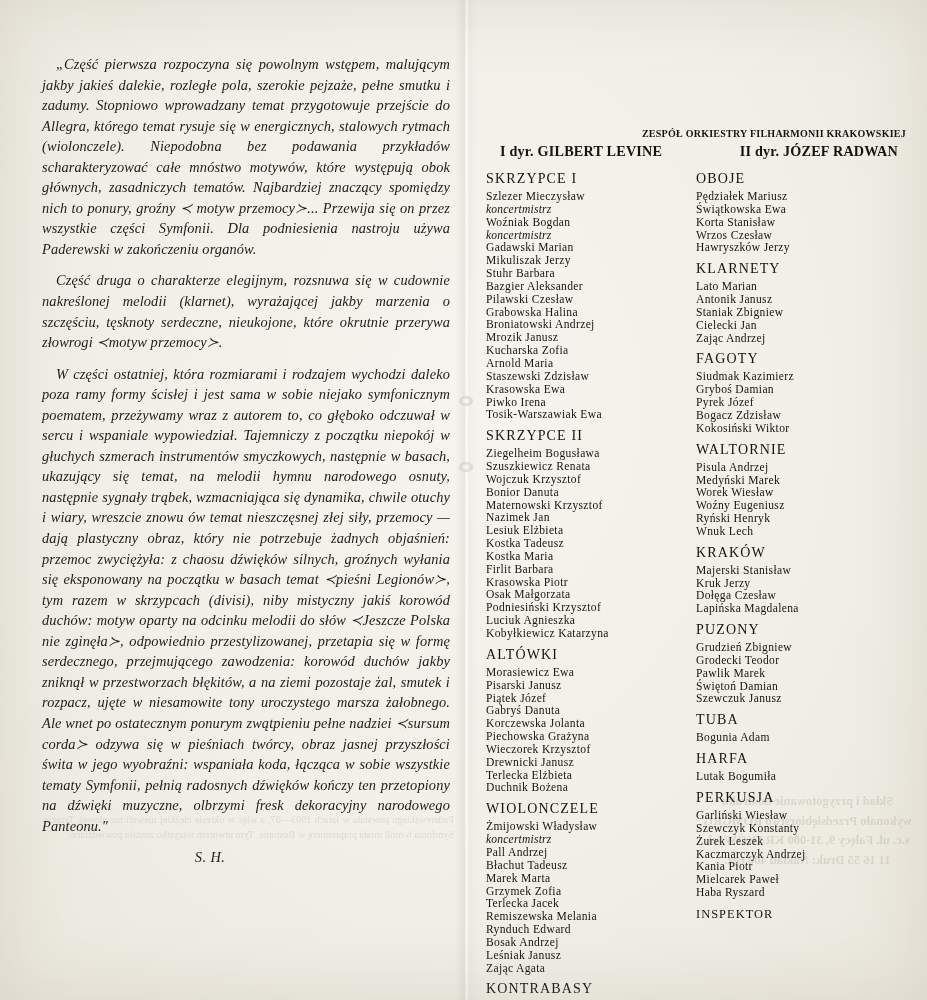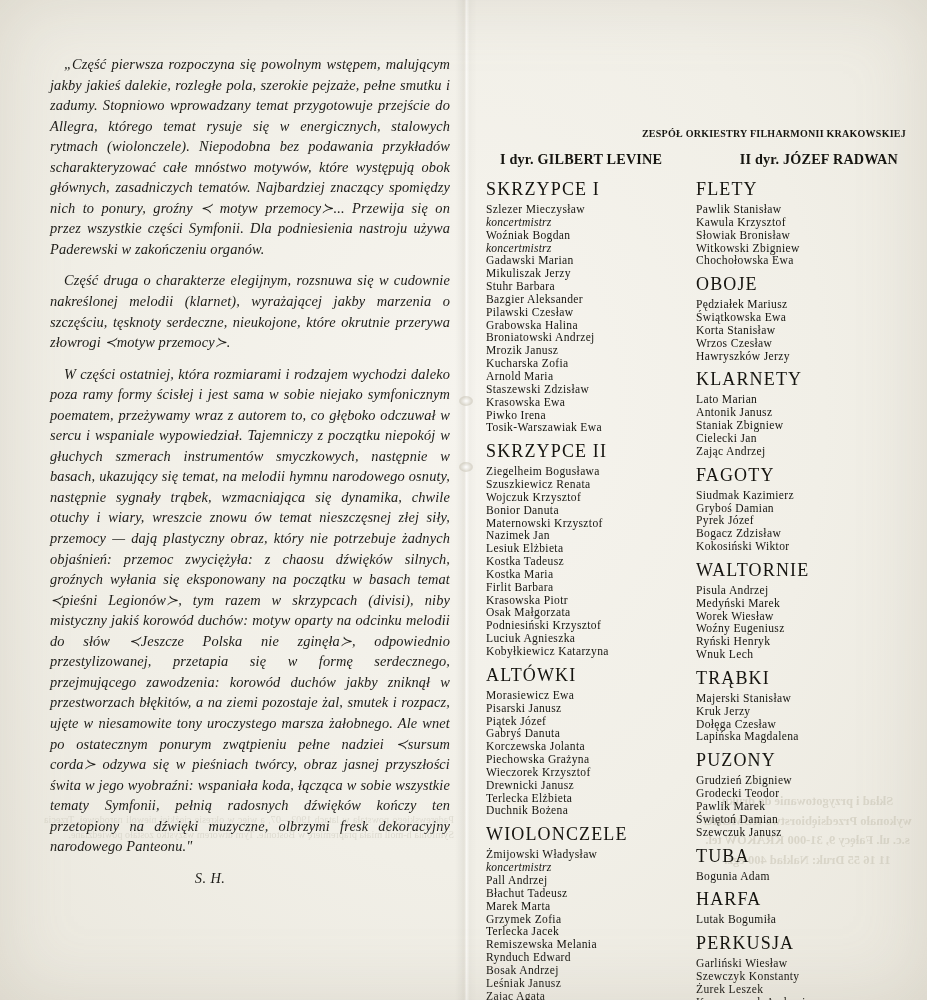--- a/index.html
+++ b/index.html
@@ -44,21 +44,21 @@
   
   .essay{
     position:absolute;left:42px;top:54px;width:408px;
     font-style:italic;
     font-size:14.4px;
     line-height:20.55px;
     color:#1d1c18;
     text-align:justify;
     letter-spacing:.12px;
   }
-  .essay p{margin:0 0 11px 8px;text-indent:0;}
+  .essay p{margin:0 0 11px 0;text-indent:0;}
   .essay p.ind{text-indent:14px;}
   .essay .sig{
     margin:6px 0 0 0;text-align:center;padding-right:72px;
     font-style:italic;letter-spacing:.4px;
   }
 
   
   .bleed-left{
     position:absolute;left:44px;top:812px;width:410px;height:105px;
     color:#cdcabd;font-size:10.2px;line-height:15px;
@@ -81,30 +81,30 @@
     color:#15140f;
     font-family:"Liberation Serif", serif;
   }
   .roster-title{
     text-align:right;font-weight:bold;font-size:10px;letter-spacing:.25px;
     white-space:nowrap;
   }
   .conductors{
     display:flex;justify-content:space-between;
     font-weight:bold;font-size:14.2px;letter-spacing:.2px;
-    margin-top:12px;padding:0 8px 0 14px;
+    margin-top:4px;padding:0 8px 0 14px;
   }
   .cols{
     display:flex;margin-top:11px;
   }
   .col{width:210px;}
   .col.right{width:210px;}
   .sect{margin-bottom:7px;}
   .sect-head{
-    font-size:18px;letter-spacing:1.15px;margin-bottom:3px;
+    font-size:14px;letter-spacing:1.15px;margin-bottom:3px;
     white-space:nowrap;
   }
   .member{
     font-size:11.55px;line-height:12.85px;letter-spacing:.35px;
     white-space:nowrap;
   }
   .member.role{font-style:italic;letter-spacing:.2px;}
   .staffrole{
     font-size:12.4px;letter-spacing:1.05px;margin-top:8px;white-space:nowrap;
   }
@@ -198,28 +198,20 @@
             <div class="member">Bosak Andrzej</div>
             <div class="member">Leśniak Janusz</div>
             <div class="member">Zając Agata</div>
           </div>
           <div class="sect">
             <div class="sect-head">KONTRABASY</div>
           </div>
         </div>
       <div class="col right" id="col-right">
           <div class="sect">
-            <div class="sect-head">FLETY</div>
-            <div class="member">Pawlik Stanisław</div>
-            <div class="member">Kawula Krzysztof</div>
-            <div class="member">Słowiak Bronisław</div>
-            <div class="member">Witkowski Zbigniew</div>
-            <div class="member">Chochołowska Ewa</div>
-          </div>
-          <div class="sect">
             <div class="sect-head">OBOJE</div>
             <div class="member">Pędziałek Mariusz</div>
             <div class="member">Świątkowska Ewa</div>
             <div class="member">Korta Stanisław</div>
             <div class="member">Wrzos Czesław</div>
             <div class="member">Hawryszków Jerzy</div>
           </div>
           <div class="sect">
             <div class="sect-head">KLARNETY</div>
             <div class="member">Lato Marian</div>
@@ -239,21 +231,21 @@
           <div class="sect">
             <div class="sect-head">WALTORNIE</div>
             <div class="member">Pisula Andrzej</div>
             <div class="member">Medyński Marek</div>
             <div class="member">Worek Wiesław</div>
             <div class="member">Woźny Eugeniusz</div>
             <div class="member">Ryński Henryk</div>
             <div class="member">Wnuk Lech</div>
           </div>
           <div class="sect">
-            <div class="sect-head">TRĄBKI</div>
+            <div class="sect-head">KRAKÓW</div>
             <div class="member">Majerski Stanisław</div>
             <div class="member">Kruk Jerzy</div>
             <div class="member">Dołęga Czesław</div>
             <div class="member">Lapińska Magdalena</div>
           </div>
           <div class="sect">
             <div class="sect-head">PUZONY</div>
             <div class="member">Grudzień Zbigniew</div>
             <div class="member">Grodecki Teodor</div>
             <div class="member">Pawlik Marek</div>

